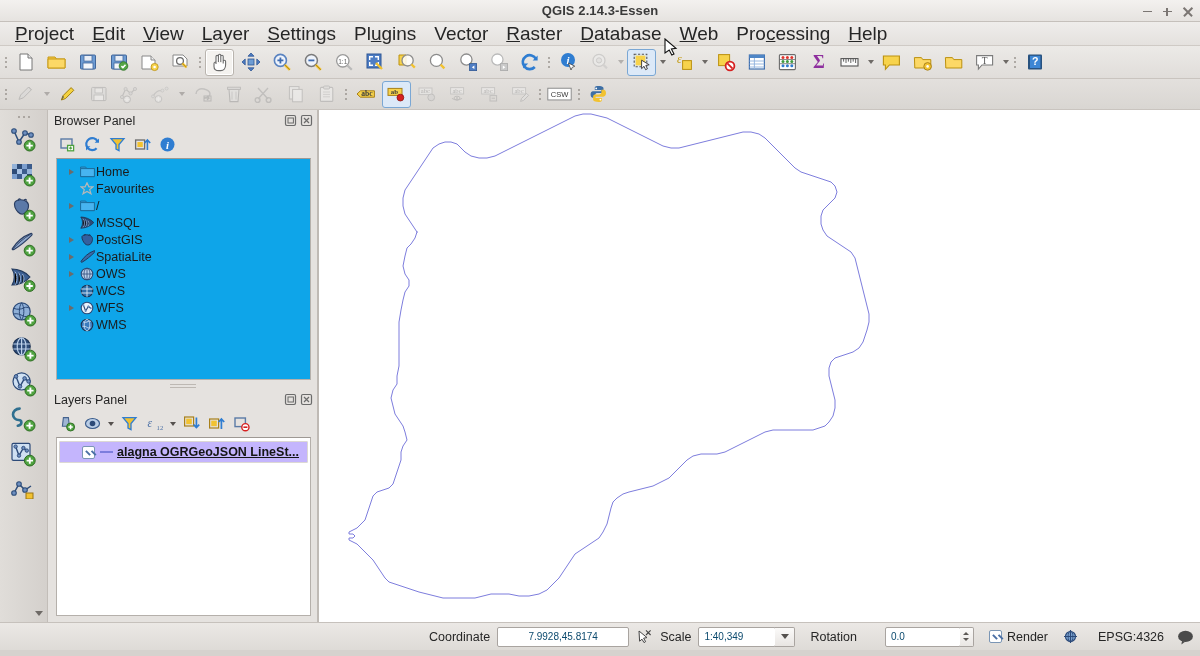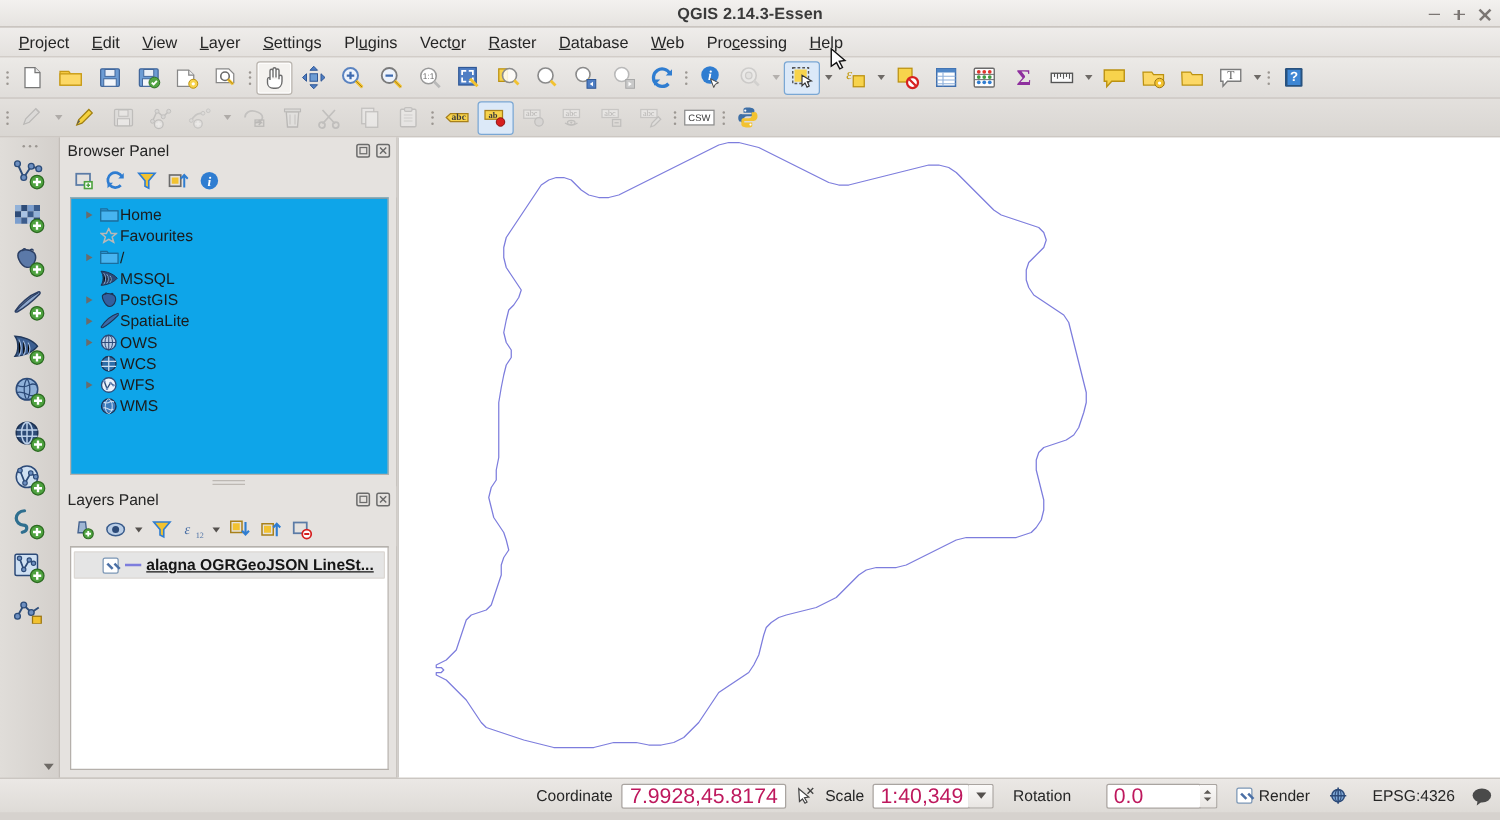--- a/index.html
+++ b/index.html
@@ -34,21 +34,21 @@
   .wc-close i:last-child { left:0; top:5px; width:12px; height:1.5px; transform:rotate(-45deg); transform-origin:center; }
 
   
   .menubar {
     height:24px; flex:0 0 24px;
     background:linear-gradient(#efedeb,#e4e1de);
     border-bottom:1px solid #cfcac5;
     display:flex; align-items:center; padding-left:6px;
   }
   .menu-item {
-    padding:2px 9px; font-size:13px; color:#262626; cursor:default; border-radius:2px;
+    padding:2px 9px; font-size:19px; color:#262626; cursor:default; border-radius:2px;
   }
   .menu-item u { text-decoration:underline; }
 
   
   .toolbar {
     display:flex; align-items:center;
     background:linear-gradient(#eceae7,#e0ddda);
     border-bottom:1px solid #c9c4bf;
     padding:0 2px;
   }
@@ -127,21 +127,21 @@
   .splitter { height:9px; flex:0 0 9px; display:flex; align-items:center; justify-content:center; cursor:row-resize; }
   .splitter b { width:26px; height:1px; background:#bdb8b3; box-shadow:0 3px 0 #bdb8b3; display:block; }
 
   .layer-wrap {
     flex:1 1 auto; margin:0 6px 6px 8px;
     background:#fff; border:1px solid #b5b0ab; border-top-color:#9e9994;
     overflow:hidden; min-height:0;
   }
   .layer-row {
     display:flex; align-items:center; height:22px; margin:3px 2px 0 2px;
-    padding-left:22px; background:#e5e5e5; border:1px solid #dcd8d4; border-radius:1px;
+    padding-left:22px; background:#c4b5fd; border:1px solid #dcd8d4; border-radius:1px;
     cursor:pointer;
   }
   .lcheck {
     width:13px; height:13px; flex:0 0 13px; background:#fff;
     border:1px solid #7b96b5; border-radius:2px; position:relative; cursor:pointer;
   }
   .lcheck:after {
     content:""; position:absolute; left:2px; top:5px; width:6px; height:2px;
     background:#4a6fa5; transform:rotate(45deg); box-shadow:4px -4px 0 0 #4a6fa5;
   }
@@ -160,21 +160,21 @@
   .statusbar {
     height:28px; flex:0 0 28px;
     background:linear-gradient(#ebe8e5,#dedbd7);
     border-top:1px solid #c6c1bc;
     display:flex; align-items:center; justify-content:flex-end;
     padding-right:6px; gap:7px;
   }
   .slabel { font-size:12.5px; color:#262626; }
   .sfield {
     height:20px; background:#fff; border:1px solid #a9a4a0; border-radius:2px;
-    display:flex; align-items:center; padding:0 5px; font-size:17px; color:#be185d;
+    display:flex; align-items:center; padding:0 5px; font-size:10px; color:#0c4a6e;
   }
   .sfield.coord { width:132px; justify-content:center; }
   .sfield.scale { width:78px; }
   .sfield.rot { width:76px; }
   .spin { width:14px; height:20px; border:1px solid #a9a4a0; border-left:none; border-radius:0 2px 2px 0;
     background:linear-gradient(#fbfaf9,#e9e6e3); display:flex; flex-direction:column;
     align-items:center; justify-content:center; gap:3px; cursor:pointer; margin-left:-1px; }
   .spin i { display:block; border-left:3px solid transparent; border-right:3px solid transparent; }
   .spin i:first-child { border-bottom:3.5px solid #5d5955; }
   .spin i:last-child { border-top:3.5px solid #5d5955; }

